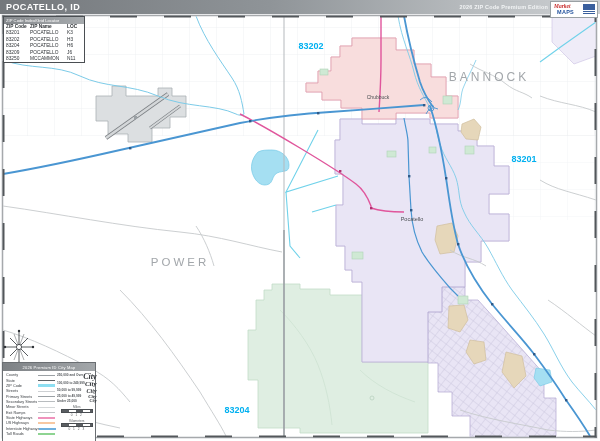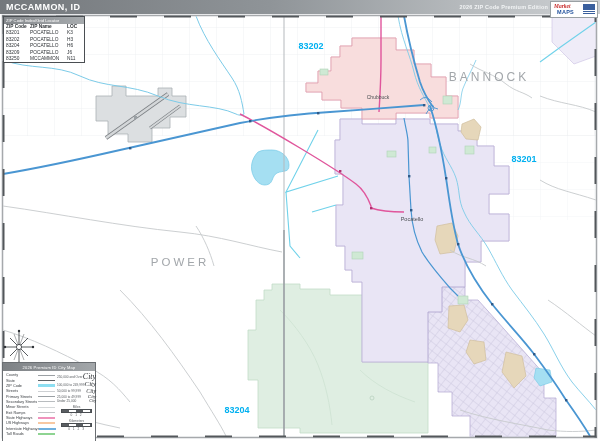--- a/index.html
+++ b/index.html
@@ -31,21 +31,21 @@
   #legend{position:absolute;left:2px;top:362px;width:92px;height:78px;z-index:15;background:#ffffff;
           border:1px solid #6a6e72;font-size:3.8px;color:#3a3e42;}
   #legend-hdr{background:linear-gradient(90deg,#7d8185,#a3a7aa);color:#ffffff;font-size:4px;
           text-align:center;padding:1.5px 0;letter-spacing:.2px;}
   #legend-body{display:flex;}
   #legend-left{width:49px;padding:1.5px 2px 0 3px;}
   .litem{display:flex;align-items:center;justify-content:space-between;height:5.35px;}
   .litem .lbl{white-space:nowrap;}
   .litem .swatch{width:17px;flex:none;}
   #legend-right{width:40px;padding:2px 2px 0 0;}
-  .csize{display:flex;align-items:center;justify-content:space-between;}
+  .csize{display:flex;align-items:flex-start;justify-content:space-between;font-weight:bold;}
   .csize .rng{font-size:3.2px;color:#55595d;white-space:nowrap;}
   .csize .smp{font-family:"Liberation Serif",serif;font-style:italic;color:#2e3236;line-height:1;}
   .scale{margin-top:1.5px;}
   .scale .slbl{font-size:3.2px;text-align:center;color:#55595d;}
   .scale .sbar{height:2.5px;border:0.5px solid #4a4e52;margin:0 4px;
                background:repeating-linear-gradient(90deg,#5a5e62 0 7px,#ffffff 7px 14px);}
   .scale .stks{font-size:3.2px;text-align:center;color:#55595d;letter-spacing:1px;}
   
   #compass{position:absolute;left:3px;top:329px;z-index:14;}
 </style>
@@ -207,21 +207,21 @@
       <rect x="2.5" y="15.5" width="594" height="422" fill="none" stroke="#cfd2d5" stroke-width="2"></rect>
       <line x1="2" y1="16.5" x2="597" y2="16.5" stroke="#53575b" stroke-width="2" stroke-dasharray="27 27"></line>
       <line x1="2" y1="436.5" x2="597" y2="436.5" stroke="#53575b" stroke-width="2" stroke-dasharray="27 27" stroke-dashoffset="13"></line>
       <line x1="3.5" y1="15" x2="3.5" y2="438" stroke="#53575b" stroke-width="2" stroke-dasharray="27 27" stroke-dashoffset="8"></line>
       <line x1="595.5" y1="15" x2="595.5" y2="438" stroke="#53575b" stroke-width="2" stroke-dasharray="27 27" stroke-dashoffset="20"></line>
       <rect x="2.5" y="15.5" width="594" height="422" fill="none" stroke="#8a8e92" stroke-width="0.6"></rect>
     </g>
   </svg>
 
   <div id="titlebar">
-    <span id="title-text">MCCAMMON, ID</span>
+    <span id="title-text">POCATELLO, ID</span>
     <span id="edition-text">2026 ZIP Code Premium Edition</span>
   </div>
   <div id="logo-box">
     <span id="logo-mark">
       <span id="logo-top">Market</span>
       <span id="logo-bottom">MAPS</span>
     </span>
     <span id="logo-block"></span>
   </div>
 

